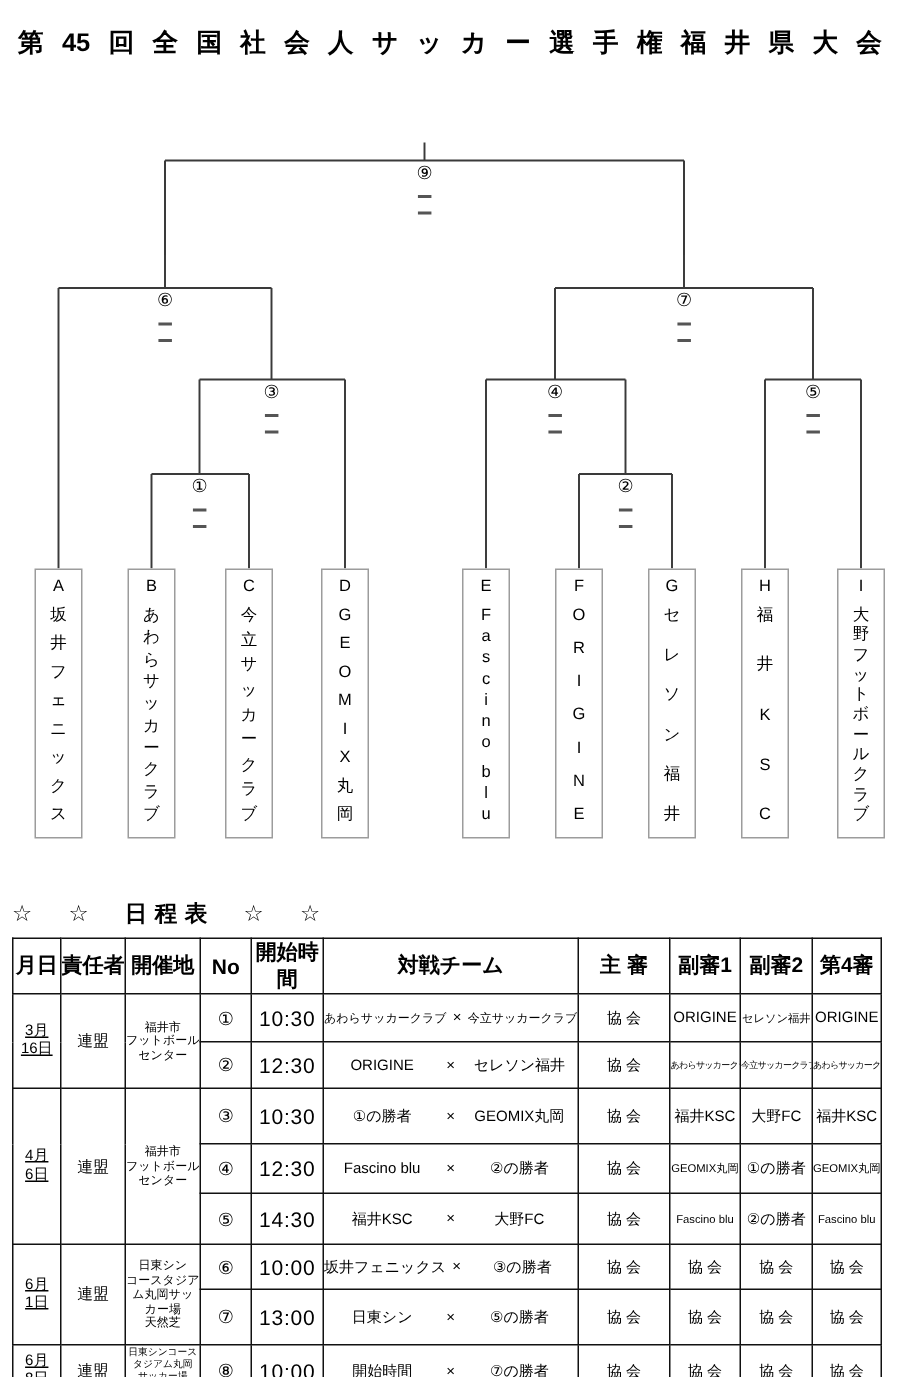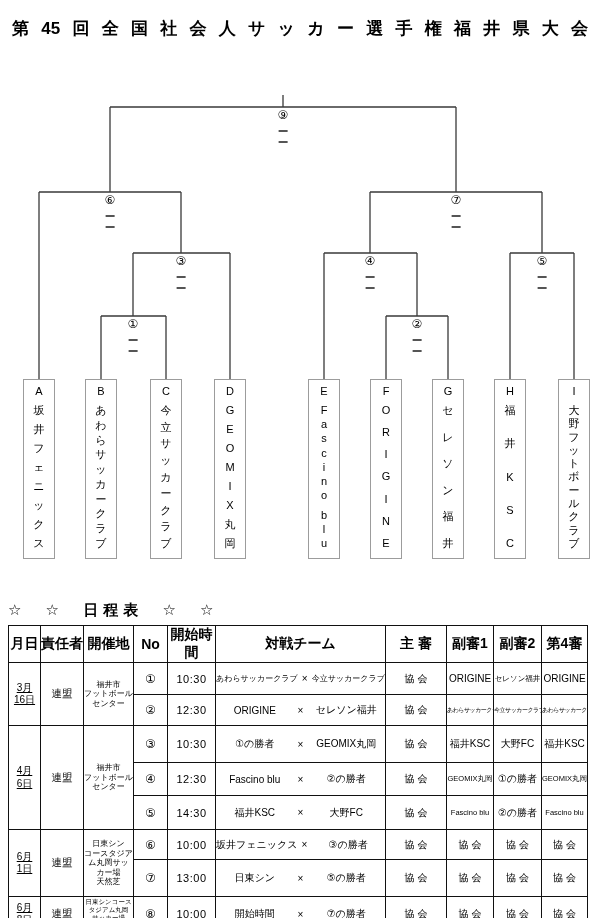--- a/index.html
+++ b/index.html
@@ -50,21 +50,21 @@
   table.sched th,table.sched td{
     border:1.5px solid #111;padding:0;text-align:center;vertical-align:middle;
     overflow:hidden;
   }
   table.sched th{font-size:14px;font-weight:bold;height:18px;}
   td.c-date{font-size:10px;white-space:pre-line;line-height:1.25;text-decoration:underline;}
   td.c-mgr{font-size:10.5px;}
   td.c-venue{font-size:8px;white-space:pre-line;line-height:1.2;}
   td.c-venue.v-tiny{font-size:6.5px;}
   td.c-no{font-size:12px;}
-  td.c-time{font-size:11px;letter-spacing:.5px;}
+  td.c-time{font-size:14px;letter-spacing:.5px;}
   td.c-match{font-size:10px;}
   td.c-match .pair{display:flex;align-items:center;width:100%;}
   td.c-match .pair .tm{flex:1;text-align:center;white-space:nowrap;}
   td.c-match .pair .vs{width:14px;text-align:center;flex:0 0 auto;font-size:10px;}
   td.c-match.fs8 .tm{font-size:8px;}
   td.c-ref{font-size:10px;white-space:nowrap;}
   td.c-ref.fs7{font-size:7.5px;}
   td.c-ref.fs6{font-size:6px;letter-spacing:-0.5px;}
 </style>
 </head>

